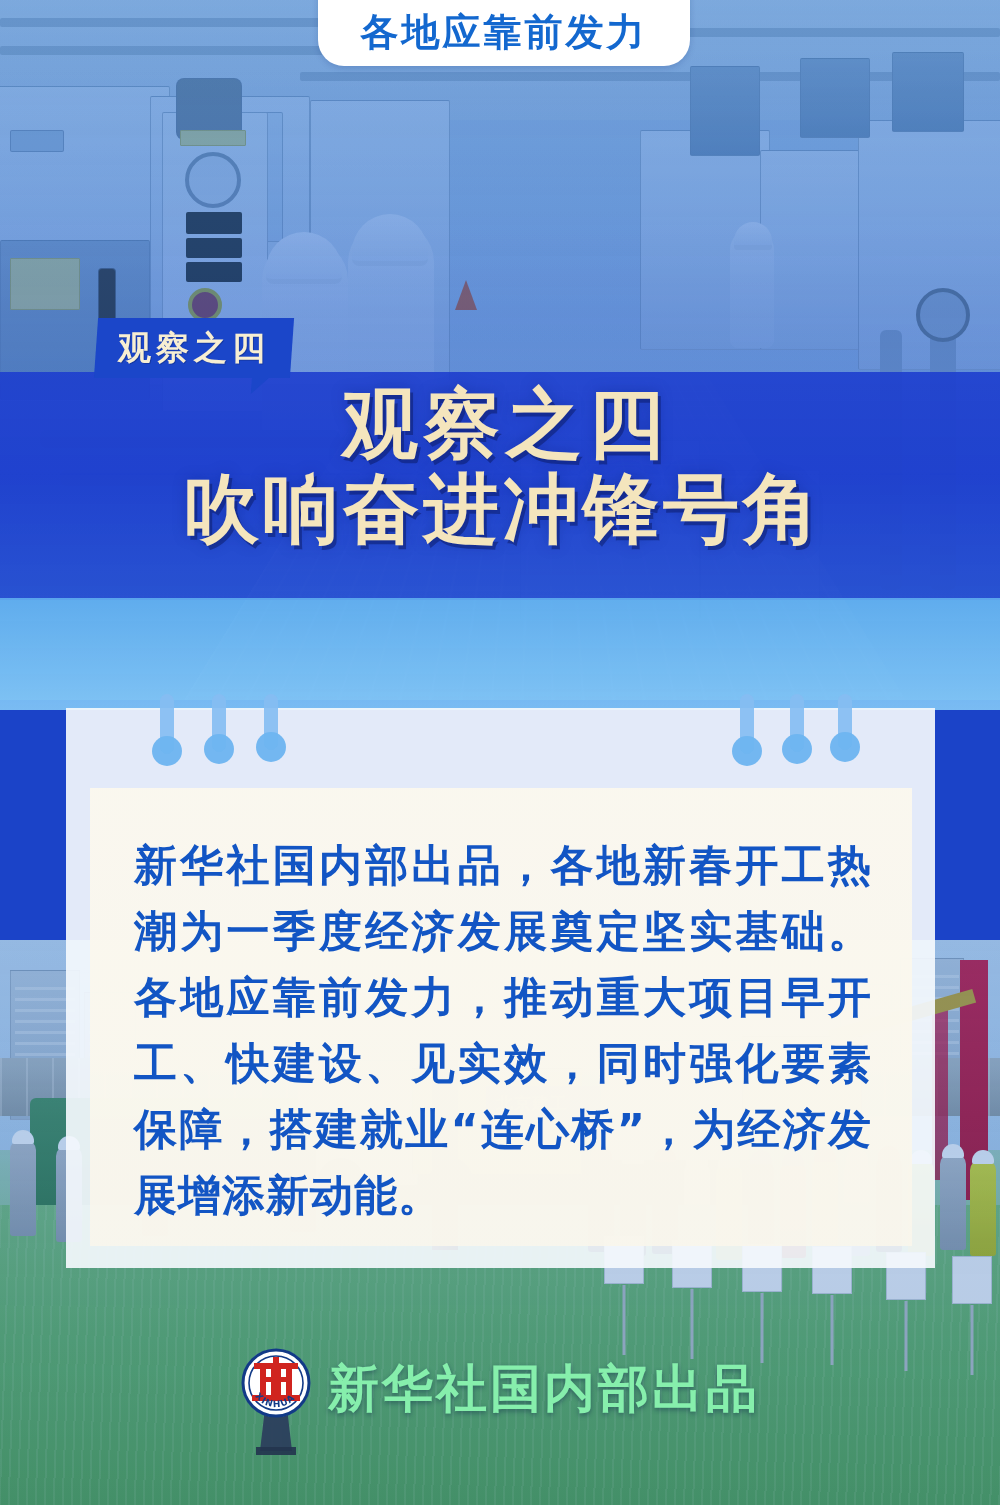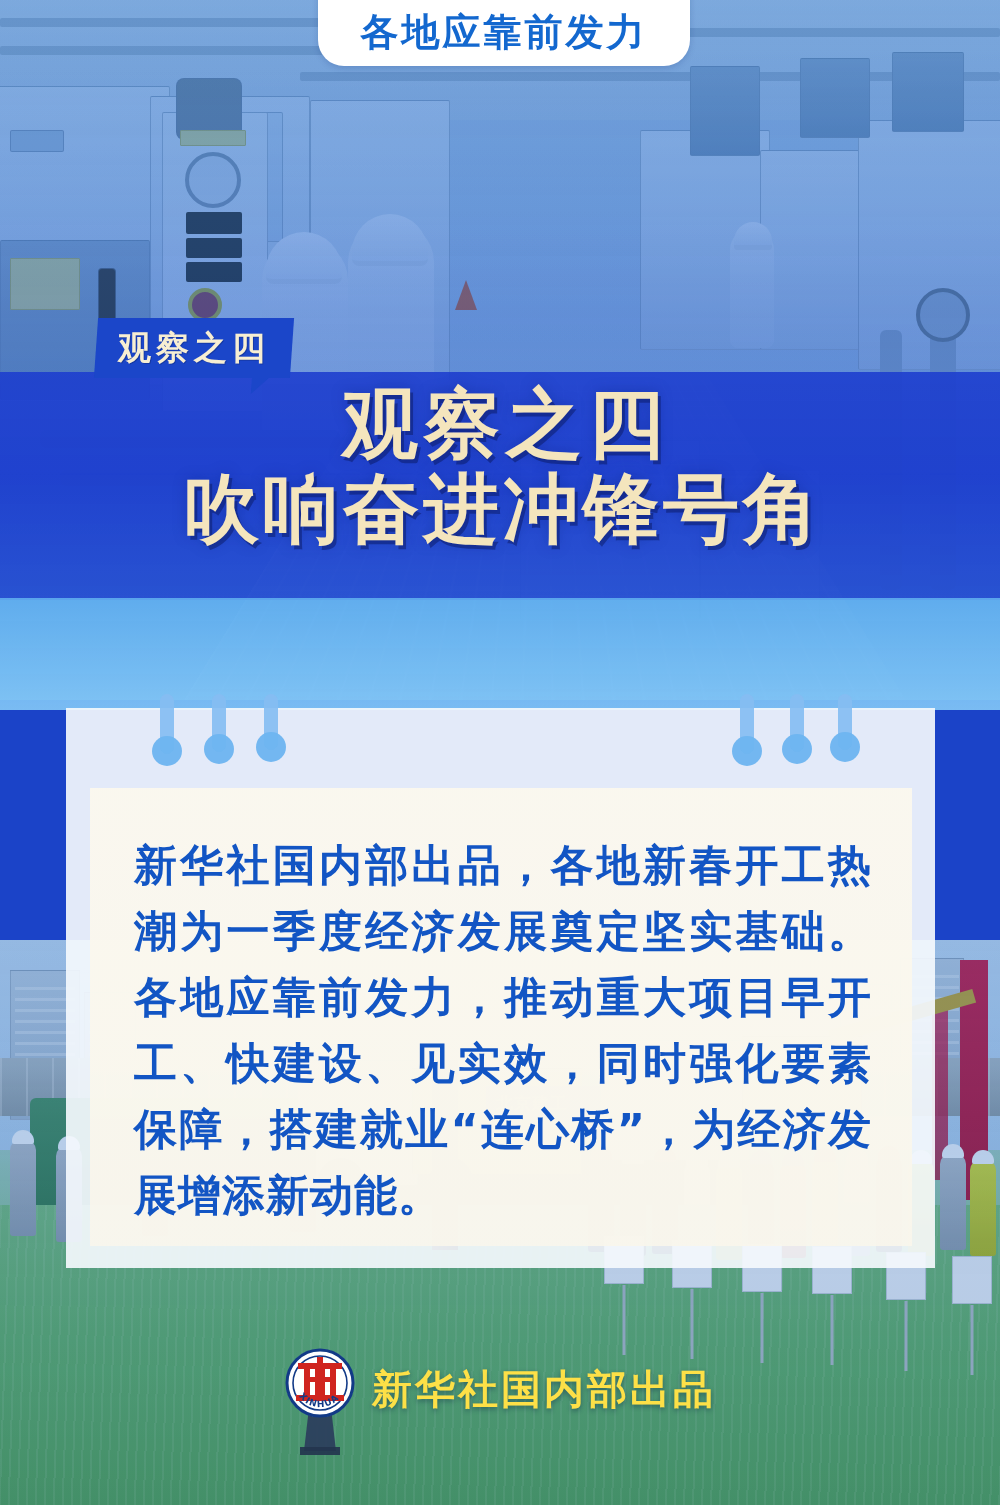--- a/index.html
+++ b/index.html
@@ -367,22 +367,22 @@
     align-items: center;
     justify-content: center;
     gap: 16px;
   }
   .xinhua-logo {
     position: relative;
     width: 72px; height: 110px;
     flex: 0 0 auto;
   }
   .footer-text {
-    color: #fde047;
-    font-size: 40px;
+    color: #86efac;
+    font-size: 51px;
     font-weight: 700;
     letter-spacing: 3px;
     text-shadow: 0 2px 5px rgba(10,30,70,.45);
     font-family: Liberation Sans, sans-serif;
     padding-bottom: 26px;
   }
 </style>
 </head>
 <body>
 

